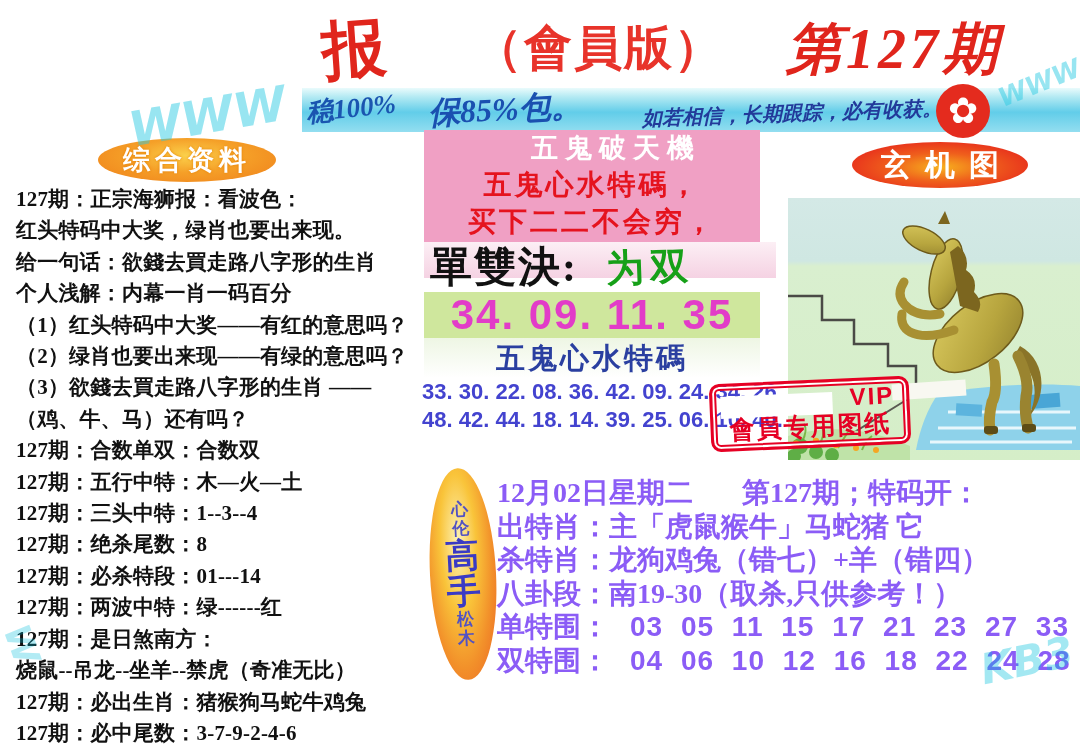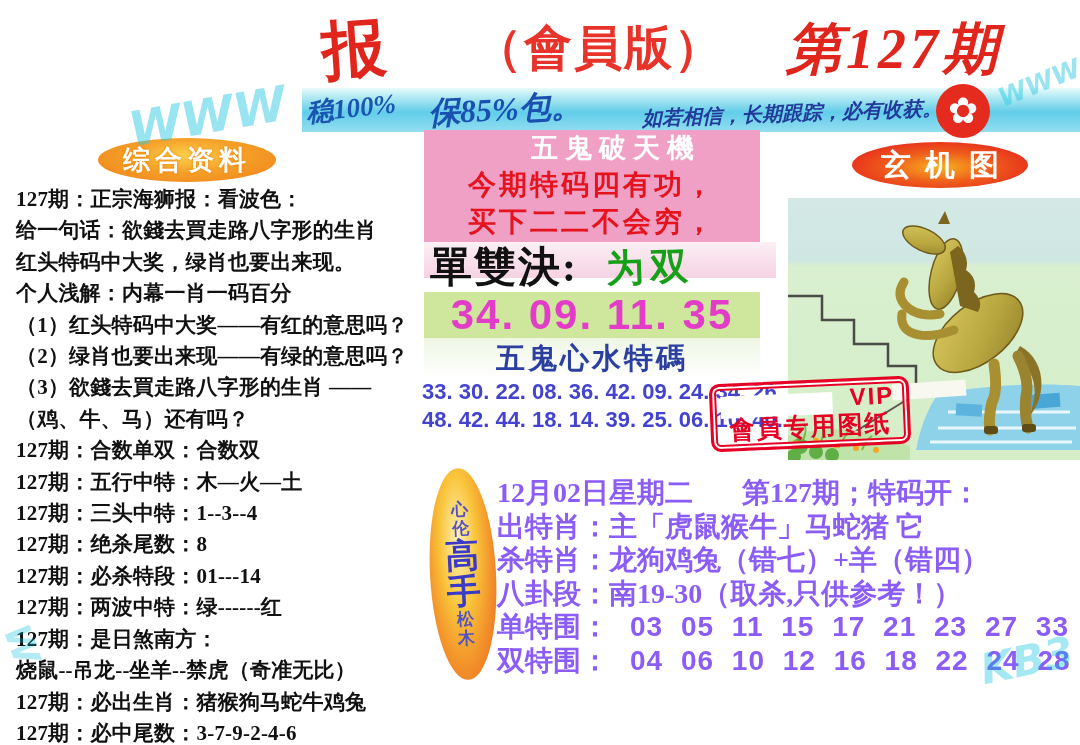--- a/index.html
+++ b/index.html
@@ -90,42 +90,42 @@
   <div class="abs nowrap" id="banner-script-left">稳100%</div>
   <div class="abs nowrap" id="banner-script-mid">保85%包。</div>
   <div class="abs nowrap" id="banner-slogan">如若相信，长期跟踪，必有收获。</div>
   <div class="abs" id="flag">
       <span>✿</span>
     </div>
 
   <div class="abs" id="zonghe-badge">综合资料</div>
   <div class="abs" id="left-col">
     <div class="lline">127期：正宗海狮报：看波色：</div>
+    <div class="lline">红头特码中大奖，绿肖也要出来现。</div>
     <div class="lline">给一句话：欲錢去買走路八字形的生肖</div>
-    <div class="lline">红头特码中大奖，绿肖也要出来现。</div>
     <div class="lline">个人浅解：内幕一肖一码百分</div>
     <div class="lline">（1）红头特码中大奖——有红的意思吗？</div>
     <div class="lline">（2）绿肖也要出来现——有绿的意思吗？</div>
     <div class="lline">（3）欲錢去買走路八字形的生肖 ——</div>
     <div class="lline">（鸡、牛、马）还有吗？</div>
     <div class="lline">127期：合数单双：合数双</div>
     <div class="lline">127期：五行中特：木—火—土</div>
     <div class="lline">127期：三头中特：1--3--4</div>
     <div class="lline">127期：绝杀尾数：8</div>
     <div class="lline">127期：必杀特段：01---14</div>
     <div class="lline">127期：两波中特：绿------红</div>
     <div class="lline">127期：是日煞南方：</div>
     <div class="lline">烧鼠--吊龙--坐羊--禁虎（奇准无比）</div>
     <div class="lline">127期：必出生肖：猪猴狗马蛇牛鸡兔</div>
     <div class="lline">127期：必中尾数：3-7-9-2-4-6</div>
   </div>
 
   <div class="abs" id="pink-panel">
     <div id="cp-title">五鬼破天機</div>
-    <div class="cp-poem">今期特码四有功，</div>
+    <div class="cp-poem">五鬼心水特碼，</div>
     <div class="cp-poem">买下二二不会穷，</div>
   </div>
   <div class="abs" id="oe-strip">
     <span id="oe-label">單雙決:</span>
     <span id="oe-value">为双</span>
   </div>
   <div class="abs" id="green-strip">
     <span id="main-numbers">34. 09. 11. 35</span>
   </div>
   <div class="abs" id="cp-subtitle">五鬼心水特碼</div>

